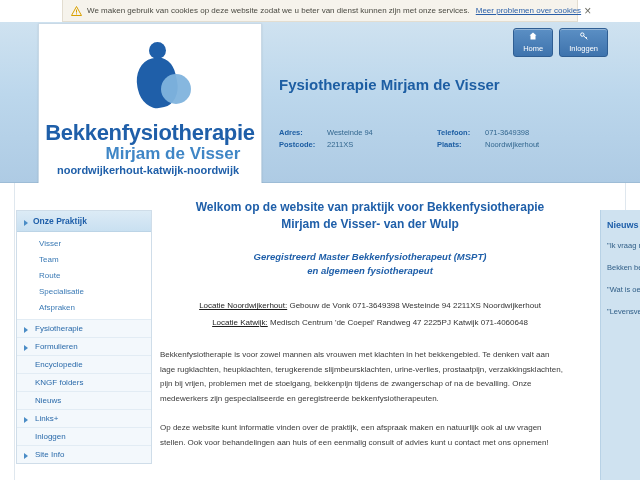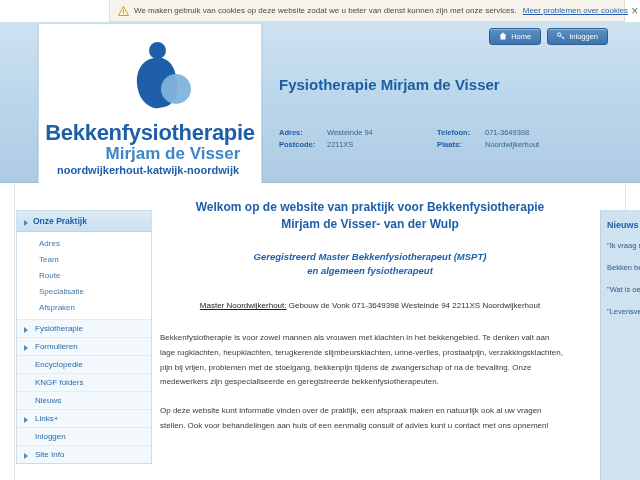--- a/index.html
+++ b/index.html
@@ -28,21 +28,20 @@
     height: 22px;
     background: #f6f3ec;
     border: 1px solid #e3ddd0;
     border-top: none;
     box-sizing: border-box;
     display: flex;
     align-items: center;
     padding: 0 8px;
     font-size: 8px;
     color: #4a4a42;
-    margin-left: 47px;
   }
   .cookie-warn-icon {
     width: 11px;
     height: 10px;
     margin-right: 5px;
     flex: 0 0 auto;
     position: relative;
   }
   .cookie-warn-icon svg { display: block; }
   .cookie-text { white-space: nowrap; }
@@ -183,29 +182,31 @@
 
   .header-buttons {
     position: absolute;
     right: 18px;
     top: 6px;
     display: flex;
     gap: 6px;
   }
   .hbtn {
     display: flex;
+    align-items: center;
     gap: 4px;
     background: linear-gradient(180deg, #5b8fc4 0%, #3e73ad 100%);
     border: 1px solid #2f5e93;
     border-radius: 3px;
     color: #ffffff;
     font-size: 7.5px;
     padding: 3px 9px;
     cursor: pointer;
     box-shadow: inset 0 1px 0 rgba(255,255,255,0.35);
+    flex-direction: column;
   }
   .hbtn svg { display: block; }
 
   
   .content {
     position: absolute;
     left: 0;
     top: 183px;
     width: 640px;
     height: 297px;
@@ -432,21 +433,21 @@
 
   <div class="content">
     <div class="content-frame"></div>
 
     <div class="sidebar">
       <div class="sb-header">
         <span class="arrow"><span class="tri"></span></span>
         <span>Onze Praktijk</span>
       </div>
       <div class="sb-sub">
-        <div class="sb-item">Adres</div>
+        <div class="sb-item">Visser</div>
         <div class="sb-item">Team</div>
         <div class="sb-item">Route</div>
         <div class="sb-item">Specialisatie</div>
         <div class="sb-item">Afspraken</div>
       </div>
       <div class="sb-item-top">
         <span class="arrow"><span class="tri"></span></span>
         <span>Fysiotherapie</span>
       </div>
       <div class="sb-item-top">
@@ -472,22 +473,26 @@
         <span>Welkom op de website van praktijk voor Bekkenfysiotherapie</span><br>
         <span>Mirjam de Visser- van der Wulp</span>
       </h1>
       <h2>
         <span>Geregistreerd Master Bekkenfysiotherapeut (MSPT)</span><br>
         <span>en algemeen fysiotherapeut</span>
       </h2>
 
       <div class="loc-block">
         <div class="loc-line">
-          <span class="loc-u">Master Noordwijkerhout:</span>
+          <span class="loc-u">Locatie Noordwijkerhout:</span>
           <span>Gebouw de Vonk  071-3649398   Westeinde 94  2211XS    Noordwijkerhout</span>
+        </div>
+        <div class="loc-line">
+          <span class="loc-u">Locatie Katwijk:</span>
+          <span>Medisch Centrum 'de Coepel'    Randweg 47   2225PJ  Katwijk  071-4060648</span>
         </div>
       </div>
 
       <div class="body-text">
         <p>Bekkenfysiotherapie is voor zowel mannen als vrouwen met klachten in het bekkengebied. Te denken valt aan lage rugklachten, heupklachten, terugkerende slijmbeursklachten, urine-verlies, prostaatpijn, verzakkingsklachten, pijn bij vrijen, problemen met de stoelgang, bekkenpijn tijdens de zwangerschap of na de bevalling. Onze medewerkers zijn gespecialiseerde en geregistreerde bekkenfysiotherapeuten.</p>
         <p>Op deze website kunt informatie vinden over de praktijk, een afspraak maken en natuurlijk ook al uw vragen stellen. Ook voor behandelingen aan huis of een eenmalig consult of advies kunt u contact met ons opnemen!</p>
       </div>
     </div>
 
     <div class="rightcol">

